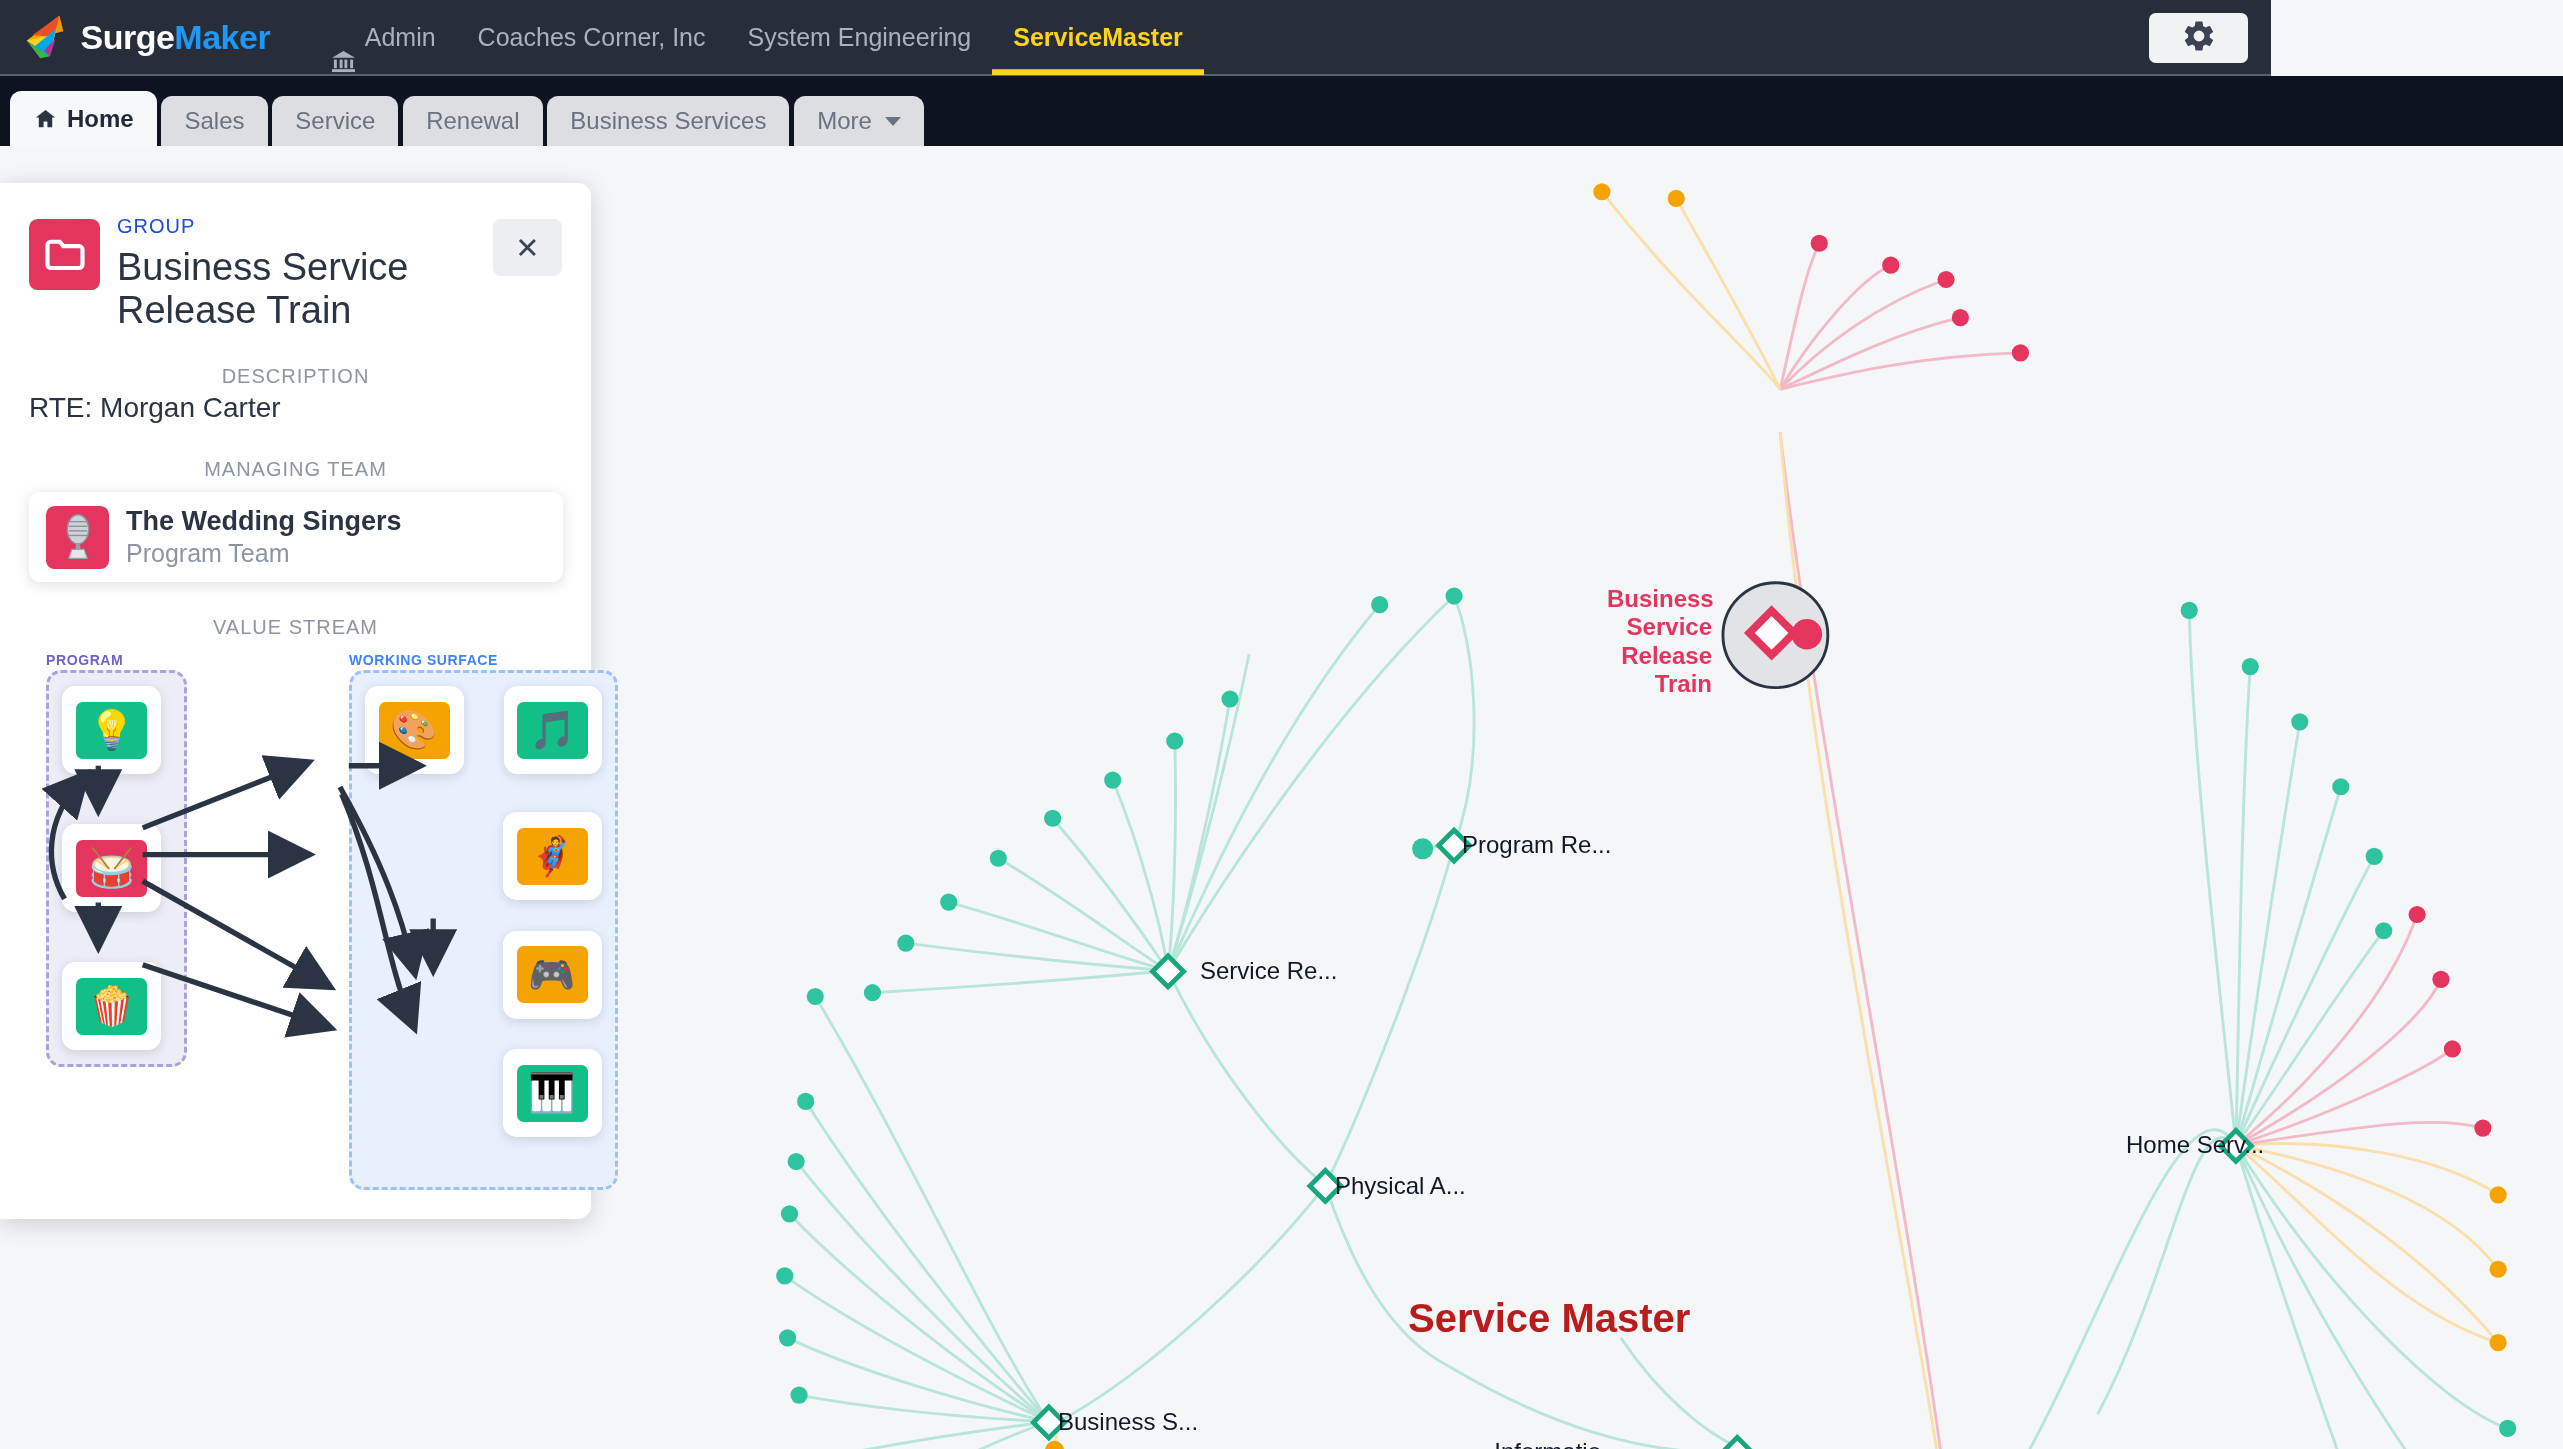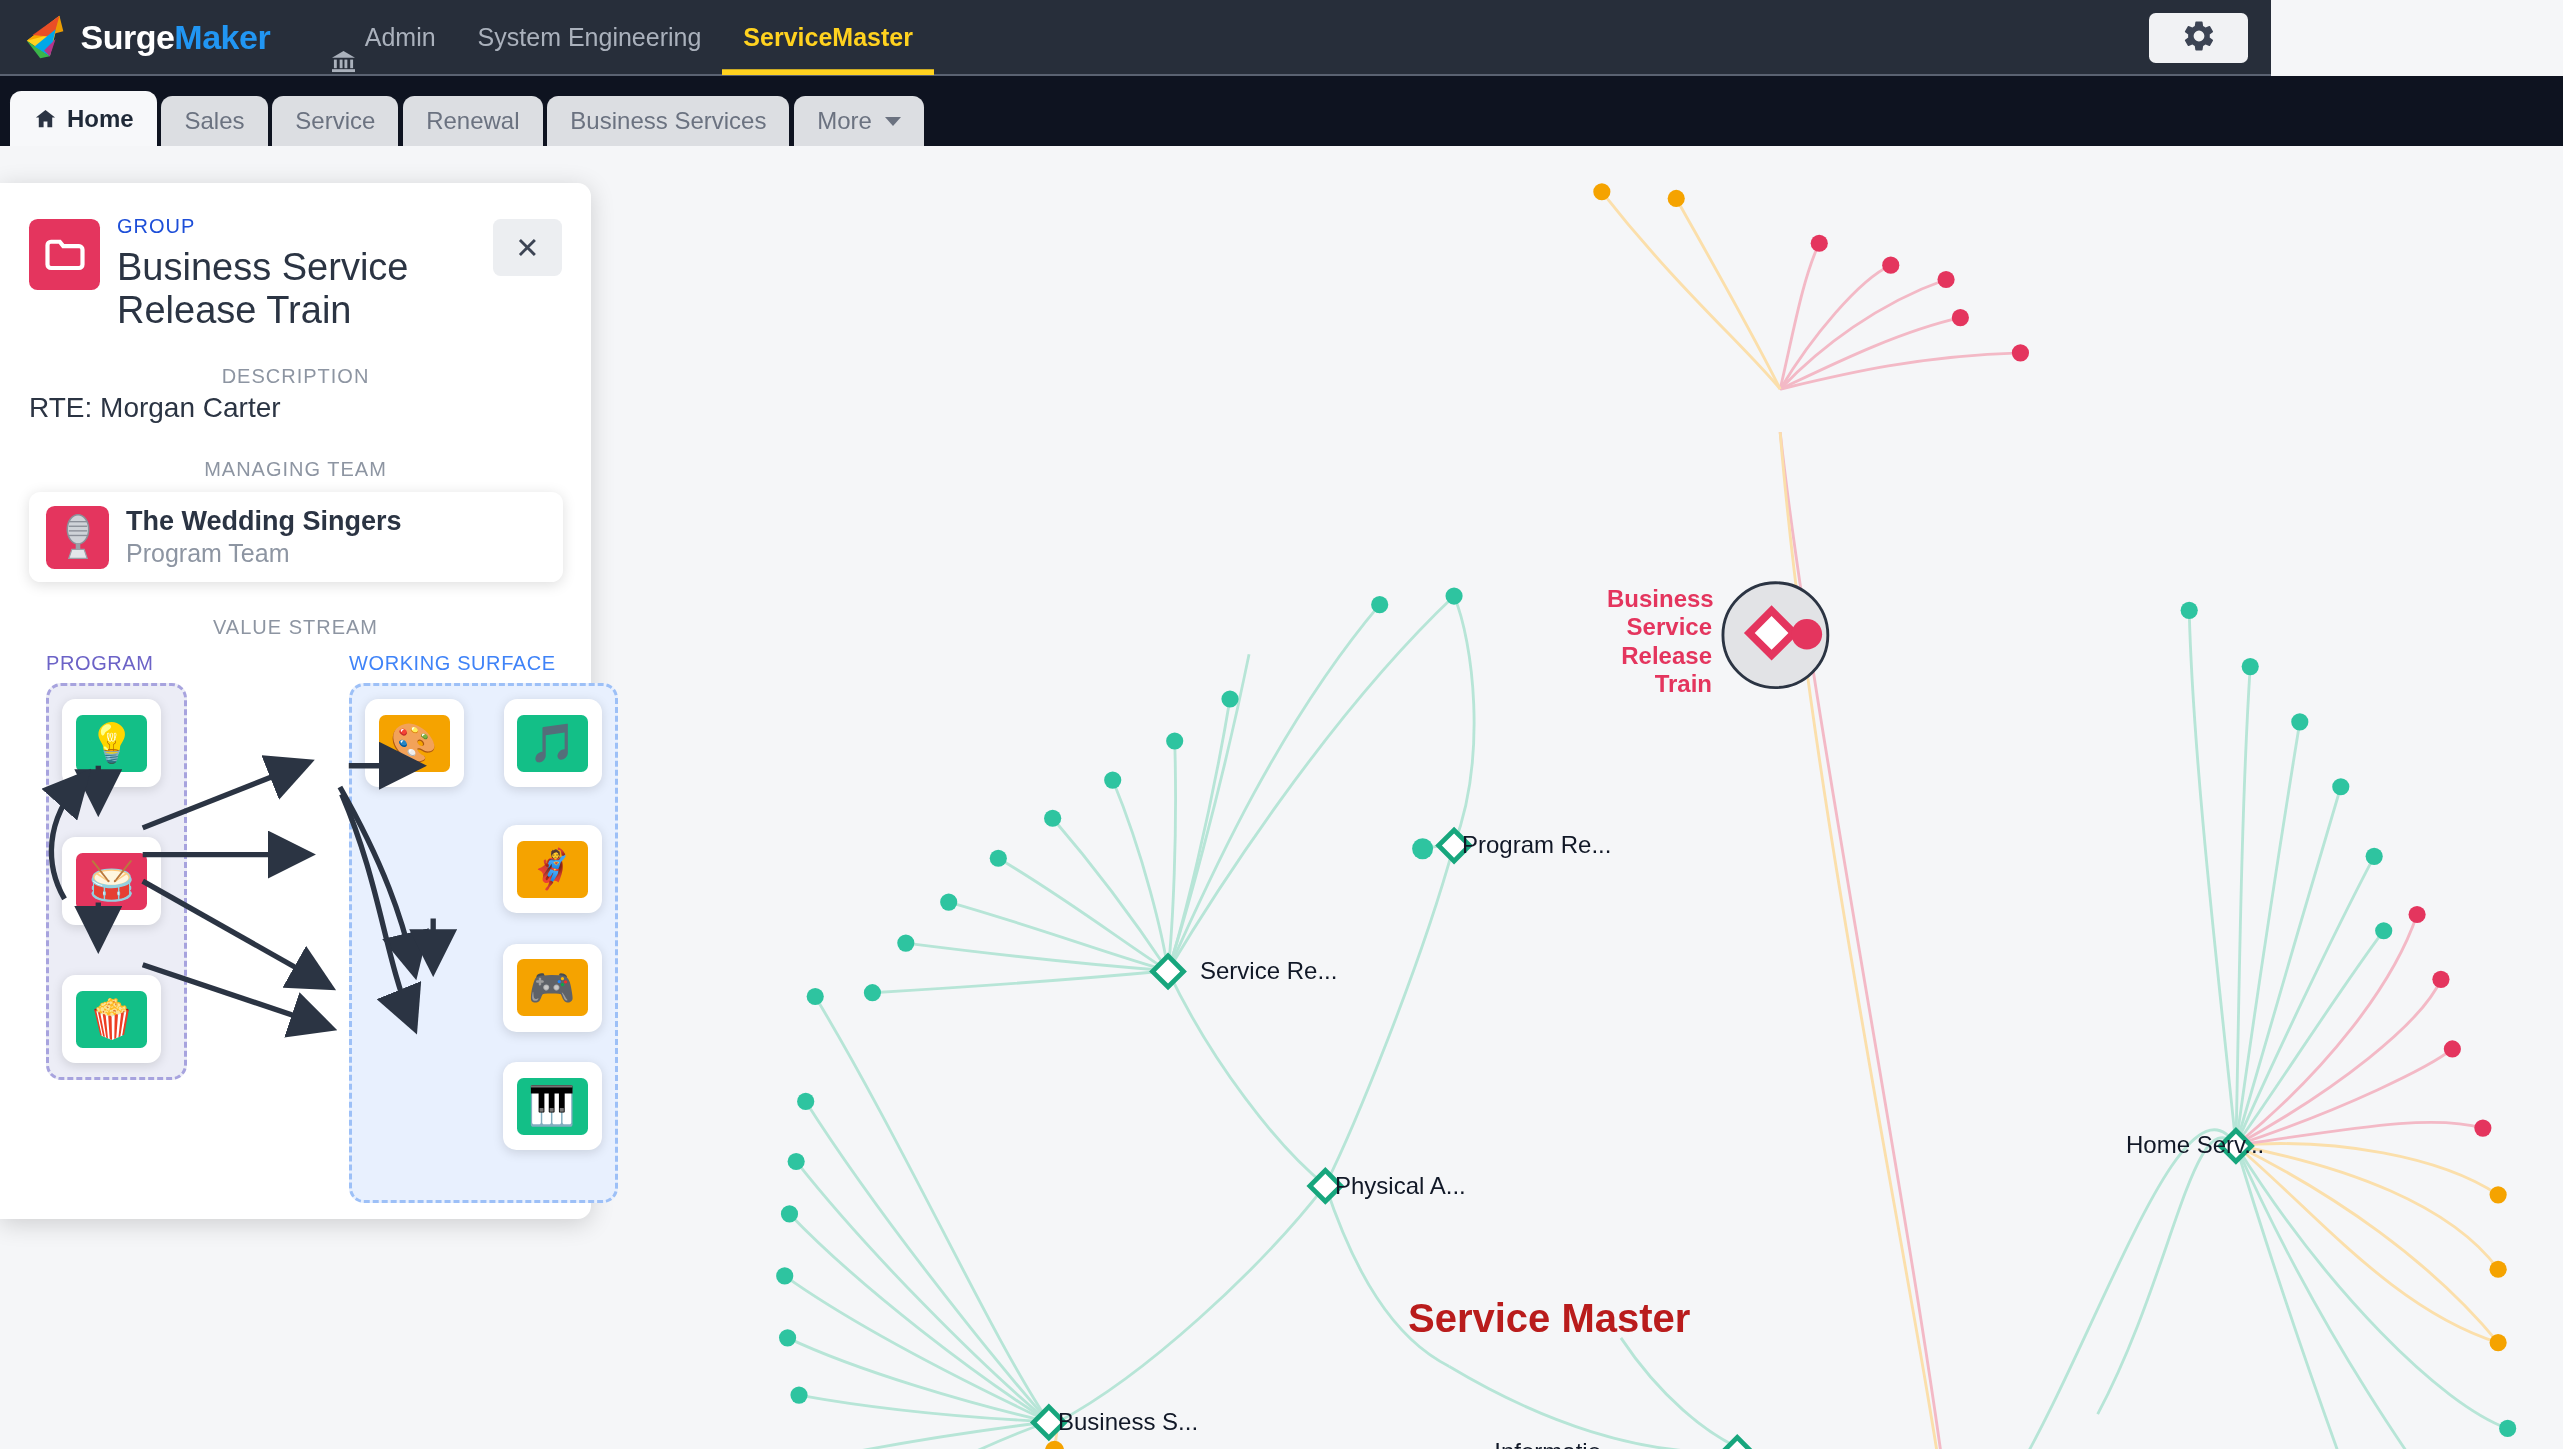--- a/index.html
+++ b/index.html
@@ -114,21 +114,21 @@
   }
   .team-avatar {
     width: 63px; height: 63px; border-radius: 8.6px; background: #e4355e;
     flex: 0 0 63px; display: flex; align-items: center; justify-content: center;
   }
   .team-name { font-size: 27px; font-weight: bold; color: #2b3443; }
   .team-role { font-size: 25px; color: #8d95a2; margin-top: 1.9px; }
 
   .vs-cols { display: flex; margin-top: 13.3px; gap: 0; position: relative; }
   .vs-col { position: relative; }
-  .vs-col-label { font-size: 20px; font-weight: normal; letter-spacing: 0.6px; margin-bottom: 8px; }
+  .vs-col-label { font-size: 14px; font-weight: bold; letter-spacing: 0.6px; margin-bottom: 2px; }
   .vs-col-label.program { color: #6c63c7; }
   .vs-col-label.surface { color: #3f83f8; }
   .vs-box { border-radius: 15.3px; padding: 13.3px; }
   .vs-box.program { border: 3.8px dashed #a7a3de; background: #ecedf6; width: 141px; }
   .vs-box.surface { border: 3.8px dashed #9dc0f7; background: #e8f0fe; width: 269px; height: 520px; }
   .tile {
     width: 99px; height: 88px; background: #fff; border-radius: 13.3px;
     box-shadow: 0 2.9px 10.5px rgba(0,0,0,0.13);
     display: flex; align-items: center; justify-content: center;
     position: relative;
@@ -165,20 +165,23 @@
         <svg width="25" height="23" viewBox="0 0 26 24">
             <path d="M13 1 L25 8 H1 Z" fill="#aab1bc"></path>
             <rect x="3" y="10" width="3" height="9" fill="#aab1bc"></rect>
             <rect x="9" y="10" width="3" height="9" fill="#aab1bc"></rect>
             <rect x="14" y="10" width="3" height="9" fill="#aab1bc"></rect>
             <rect x="20" y="10" width="3" height="9" fill="#aab1bc"></rect>
             <rect x="1" y="20" width="24" height="3" fill="#aab1bc"></rect>
           </svg>
       </span>
       <span>Admin</span>
+    </div>
+    <div class="nav-item">
+      <span>Coaches Corner, Inc</span>
     </div>
     <div class="nav-item">
       <span>System Engineering</span>
     </div>
     <div class="nav-item active">
       <span>ServiceMaster</span>
     </div>
   </div>
 
   <div class="settings-btn">

